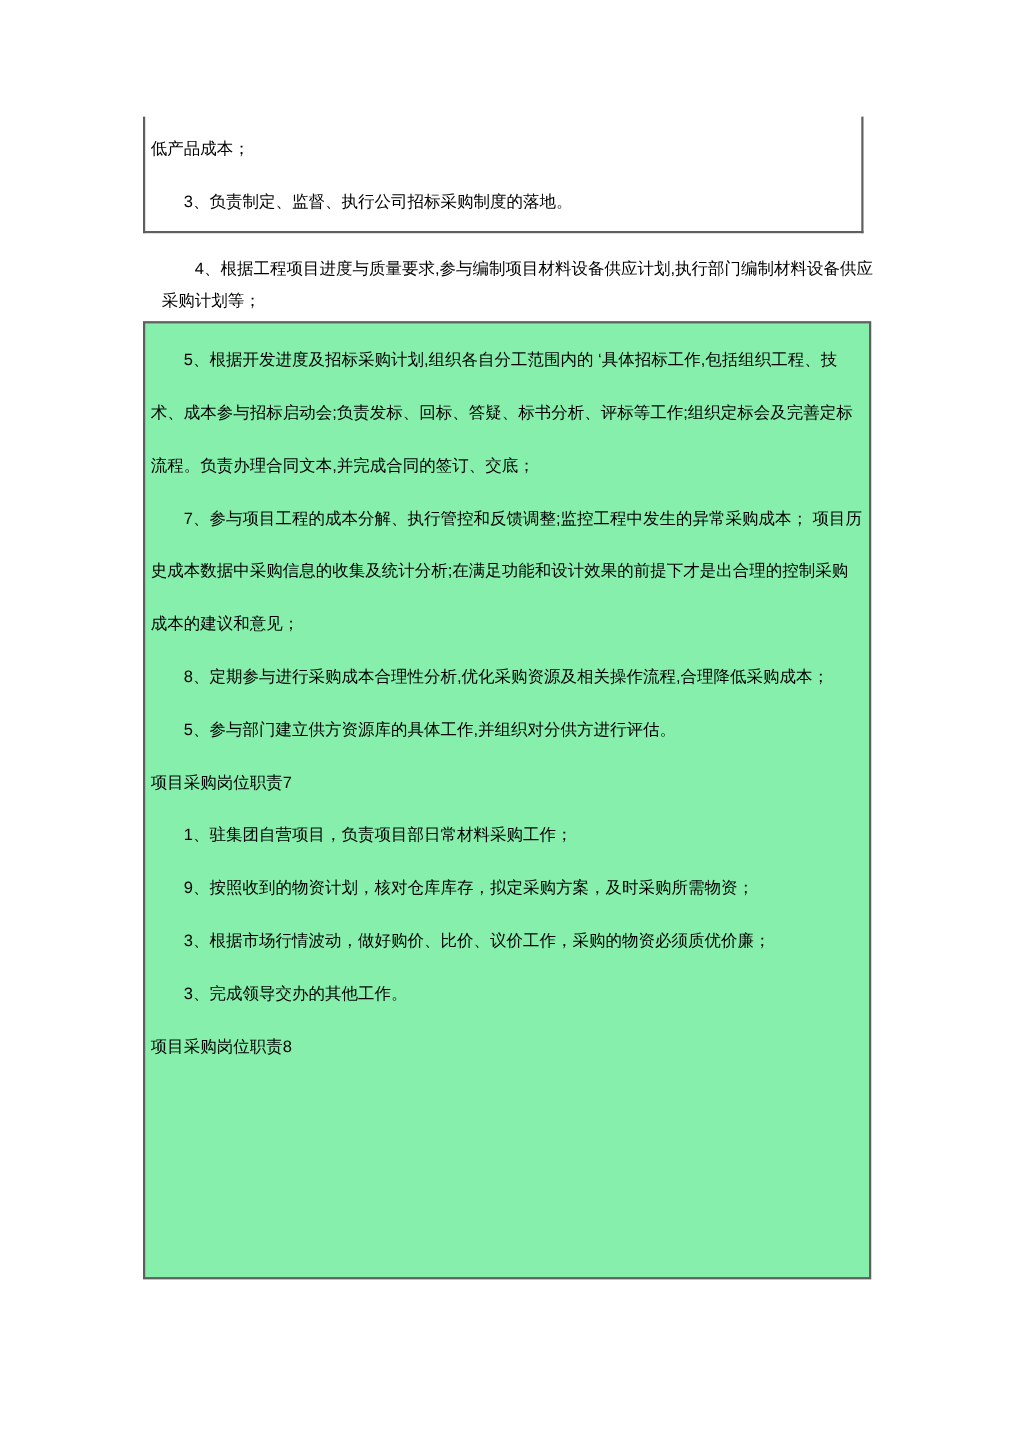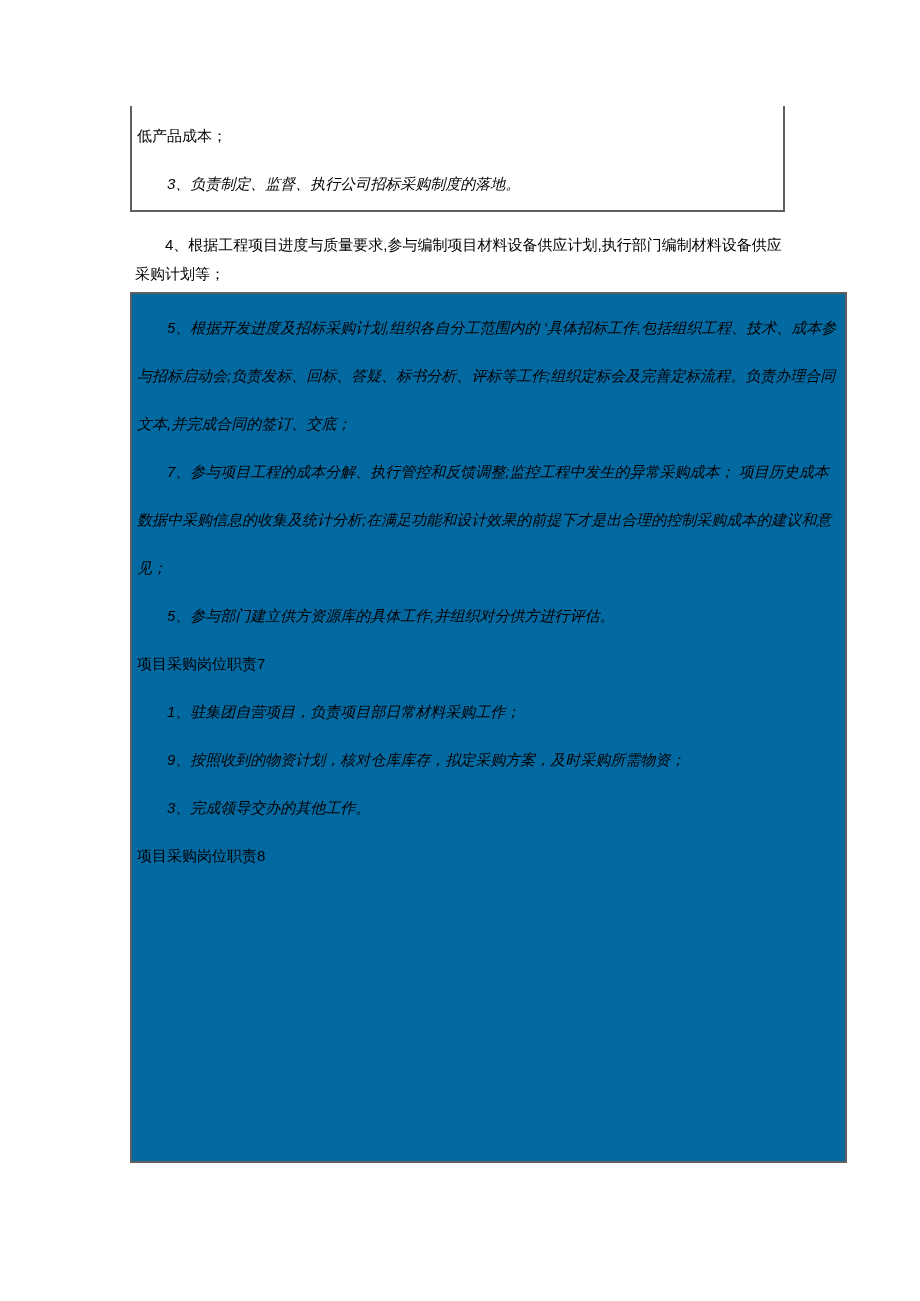--- a/index.html
+++ b/index.html
@@ -30,69 +30,70 @@
   }
   .box-top p {
     margin: 0;
     font-size: 15px;
     line-height: 48px;
     white-space: normal;
   }
   
   .para-mid {
     position: absolute;
-    left: 135px;
+    left: 147px;
     top: 230px;
     width: 650px;
     margin: 0;
     font-size: 15px;
     line-height: 29px;
     text-indent: 2em;
   }
   
   .box-main {
     position: absolute;
     left: 130px;
     top: 292px;
-    width: 717px;
+    width: 662px;
     min-height: 871px;
     box-sizing: border-box;
     border: 2px solid #5f5f5f;
     padding: 10px 6px 6px 5px;
-    background: #0369a1;
+    background: #86efac;
   }
   .box-main p {
     margin: 0;
     font-size: 15px;
     line-height: 48px;
   }
   .indent {
     text-indent: 2em;
-    font-style: italic;
   }
   .heading {
     text-indent: 0;
   }
 </style>
 </head>
 <body>
 
 <div class="page">
 
   <div class="box-top" id="box-top">
       <p class="">低产品成本；</p>
       <p class="indent">3、负责制定、监督、执行公司招标采购制度的落地。</p>
     </div>
 
   <p class="para-mid">4、根据工程项目进度与质量要求,参与编制项目材料设备供应计划,执行部门编制材料设备供应采购计划等；</p>
 
   <div class="box-main" id="box-main">
       <p class="indent">5、根据开发进度及招标采购计划,组织各自分工范围内的 ‘具体招标工作,包括组织工程、技术、成本参与招标启动会;负责发标、回标、答疑、标书分析、评标等工作;组织定标会及完善定标流程。负责办理合同文本,并完成合同的签订、交底；</p>
       <p class="indent">7、参与项目工程的成本分解、执行管控和反馈调整;监控工程中发生的异常采购成本； 项目历史成本数据中采购信息的收集及统计分析;在满足功能和设计效果的前提下才是出合理的控制采购成本的建议和意见；</p>
+      <p class="indent">8、定期参与进行采购成本合理性分析,优化采购资源及相关操作流程,合理降低采购成本；</p>
       <p class="indent">5、参与部门建立供方资源库的具体工作,并组织对分供方进行评估。</p>
       <p class=" heading">项目采购岗位职责7</p>
       <p class="indent">1、驻集团自营项目，负责项目部日常材料采购工作；</p>
       <p class="indent">9、按照收到的物资计划，核对仓库库存，拟定采购方案，及时采购所需物资；</p>
+      <p class="indent">3、根据市场行情波动，做好购价、比价、议价工作，采购的物资必须质优价廉；</p>
       <p class="indent">3、完成领导交办的其他工作。</p>
       <p class=" heading">项目采购岗位职责8</p>
     </div>
 
 </div>
 
 </body></html>

